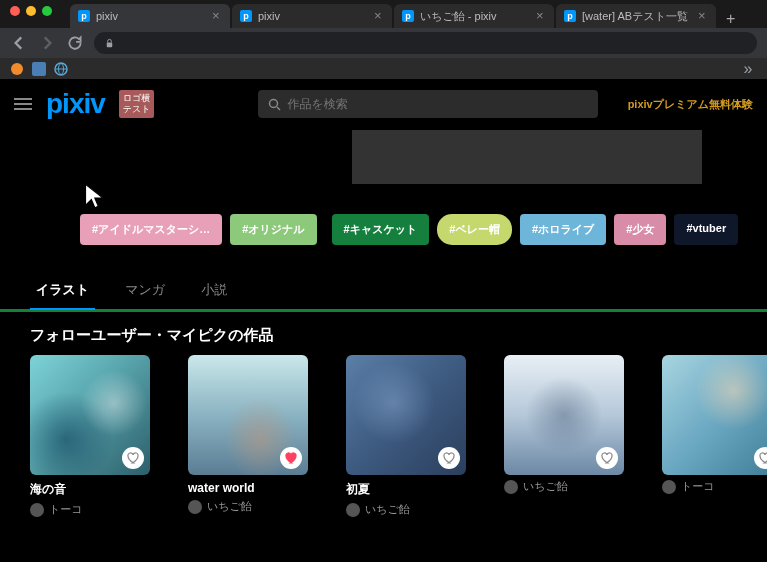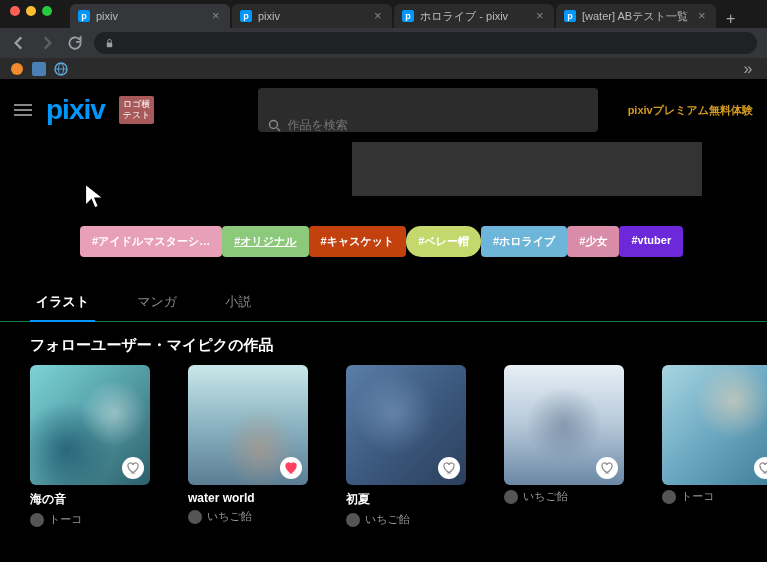--- a/index.html
+++ b/index.html
@@ -29,33 +29,33 @@
 .ext-row{display:flex;align-items:center;gap:8px;padding:3px 10px;height:22px;background:#2b2b2b;border-bottom:1px solid #000}
 .ext-icon{width:14px;height:14px;cursor:pointer}
 
 
 .page{background:#000;height:482px;overflow:hidden;position:relative}
 .header-row{display:flex;align-items:center;gap:14px;padding:8px 14px}
 .hamburger{width:18px;height:14px;color:#888;cursor:pointer}
 .logo{font-size:28px;font-weight:600;color:#0096fa;letter-spacing:-1px;cursor:pointer;font-family:Arial,sans-serif}
 .logo-badge{background:#a85a5a;color:#fff;font-size:9px;line-height:11px;padding:3px 4px;border-radius:2px;text-align:center;cursor:pointer}
 .search-wrap{flex:1;margin-left:90px}
-.search{background:#2c2c2c;border-radius:4px;height:44px;display:flex;align-items:flex-end;padding:0 10px;width:340px}
+.search{background:#2c2c2c;border-radius:4px;height:28px;display:flex;align-items:center;padding:0 10px;width:340px}
 .search-icon{width:13px;height:13px;color:#888;margin-right:6px}
 .search input{background:transparent;border:none;outline:none;color:#888;font-size:12px;flex:1}
 .premium{color:#d29b1f;font-size:11px;font-weight:600;cursor:pointer}
 
 .ad-box{background:#333;width:350px;height:54px;margin-left:352px;margin-top:2px}
 
 .cursor{position:absolute;left:82px;top:102px;pointer-events:none;z-index:100}
 
-.tag-row{display:flex;padding:0 80px;margin-top:30px}
+.tag-row{display:flex;gap:8px;padding:0 80px;margin-top:30px}
 .tag{padding:8px 12px;border-radius:4px;color:#fff;font-size:11px;font-weight:600;cursor:pointer;white-space:nowrap}
 
-.content-tabs{display:flex;gap:36px;padding:0 30px;margin-top:28px;border-bottom:1px solid #15803d}
+.content-tabs{display:flex;gap:24px;padding:0 30px;margin-top:28px;border-bottom:3px solid #15803d}
 .ctab{padding:8px 6px 10px;font-size:13px;color:#888;cursor:pointer;position:relative}
 .ctab.active{color:#fff;font-weight:600}
 .ctab.active::after{content:"";position:absolute;left:0;right:0;bottom:-1px;height:2px;background:#0096fa}
 
 .section-title{font-size:15px;font-weight:600;color:#fff;padding:14px 30px 10px}
 
 .artwork-row{display:flex;gap:18px;padding:0 30px;overflow:hidden}
 .artwork{width:140px;flex-shrink:0}
 .thumb{width:120px;height:120px;border-radius:6px;position:relative;cursor:pointer;overflow:hidden}
 .heart{position:absolute;right:6px;bottom:6px;width:22px;height:22px;background:#fff;border-radius:50%;display:flex;align-items:center;justify-content:center;cursor:pointer}
@@ -107,21 +107,21 @@
       <span class="title">pixiv</span>
       <span class="close">×</span>
     </div>
     <div class="tab">
       <span class="favicon">
           <svg viewBox="0 0 12 12">
             <rect width="12" height="12" fill="#0096fa" rx="2"></rect>
             <text x="6" y="9" text-anchor="middle" fill="#fff" font-size="9" font-weight="bold">p</text>
           </svg>
         </span>
-      <span class="title">ホロライブ - pixiv</span>
+      <span class="title">いちご飴 - pixiv</span>
       <span class="close">×</span>
     </div>
     <div class="tab">
       <span class="favicon">
           <svg viewBox="0 0 12 12">
             <rect width="12" height="12" fill="#0096fa" rx="2"></rect>
             <text x="6" y="9" text-anchor="middle" fill="#fff" font-size="9" font-weight="bold">p</text>
           </svg>
         </span>
       <span class="title">[water] ABテスト一覧</span>
@@ -193,26 +193,26 @@
   </div>
 
   <div class="ad-box"></div>
 
   <svg class="cursor" width="28" height="28" viewBox="0 0 24 24">
       <path d="M3 2l0 18 5-5 3 7 3-1.2-3-7 7 0z" fill="#fff" stroke="#000" stroke-width="1"></path>
     </svg>
 
   <div class="tag-row" id="tag-row">
       <div class="tag" style="background: rgb(232, 160, 184);">#アイドルマスターシ…</div>
-      <div class="tag" style="background: rgb(140, 201, 122); text-decoration: underline;">#オリジナル</div>
-      <div class="tag" style="background: #c2410c;">#キャスケット</div>
+      <div class="tag" style="background: rgb(140, 201, 122);">#オリジナル</div>
+      <div class="tag" style="background: #15803d; margin-left: 7px;">#キャスケット</div>
       <div class="tag" style="background: rgb(197, 216, 109); border-radius: 15px;">#ベレー帽</div>
       <div class="tag" style="background: rgb(109, 181, 217);">#ホロライブ</div>
       <div class="tag" style="background: rgb(217, 140, 168);">#少女</div>
-      <div class="tag" style="background: #6d28d9;">#vtuber</div>
+      <div class="tag" style="background: #0f172a;">#vtuber</div>
     </div>
 
   <div class="content-tabs" id="content-tabs">
       <div class="ctab active">イラスト</div>
       <div class="ctab">マンガ</div>
       <div class="ctab">小説</div>
     </div>
 
   <div class="section-title">フォローユーザー・マイピクの作品</div>
 

